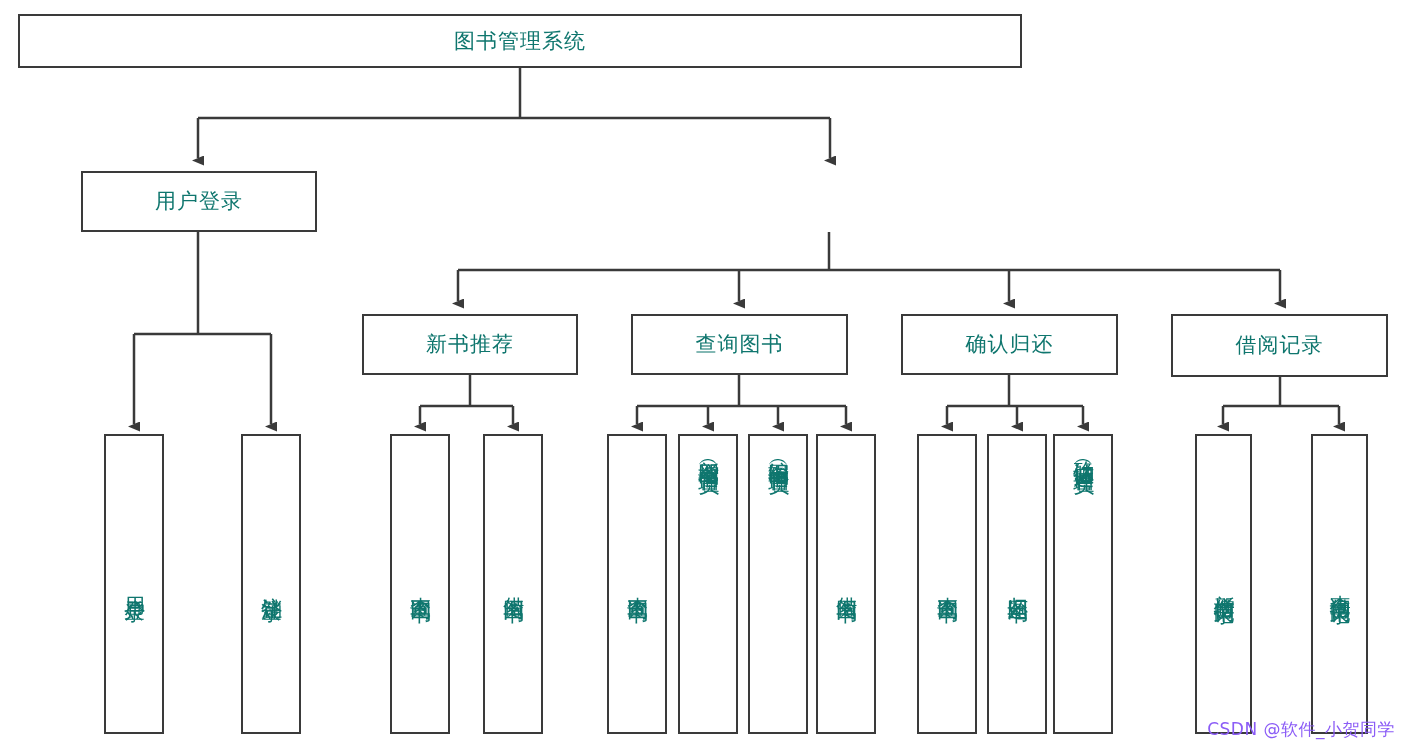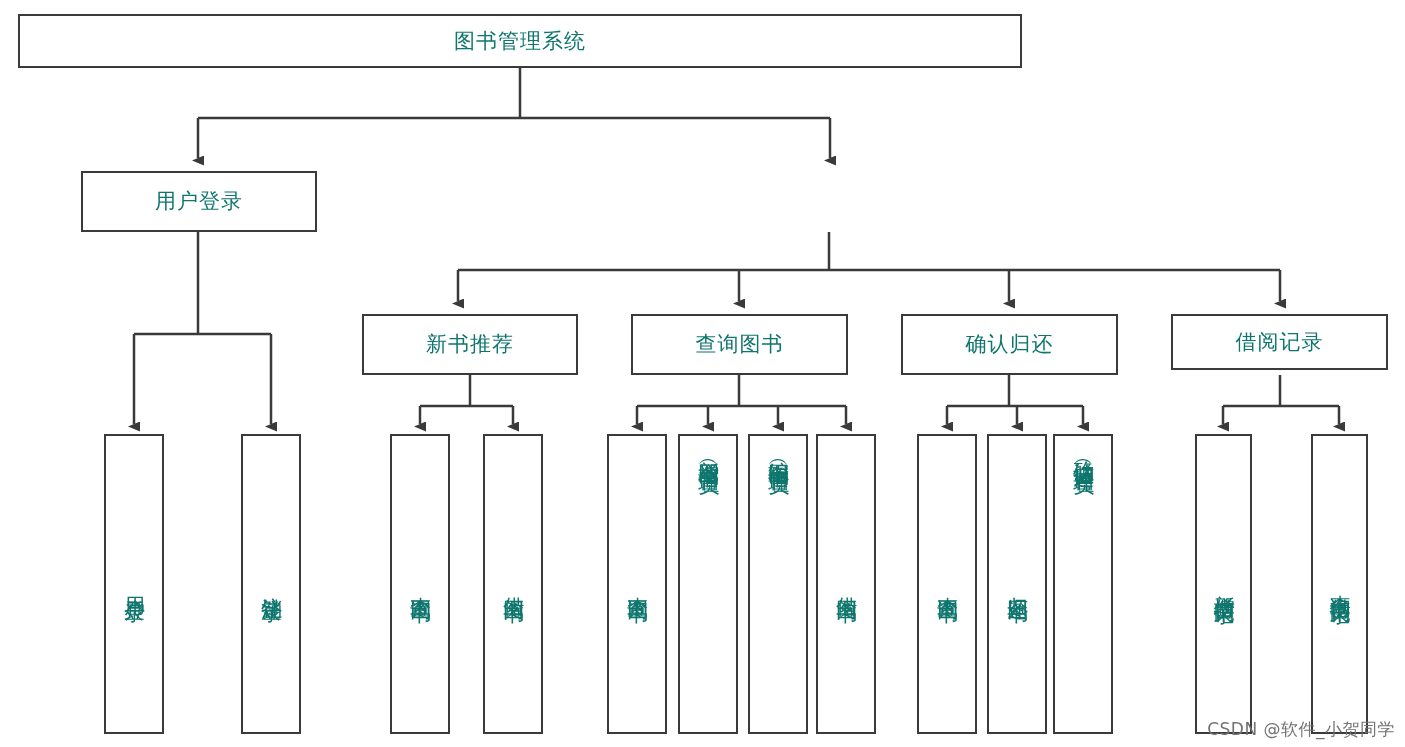--- a/index.html
+++ b/index.html
@@ -57,21 +57,21 @@
   .node.vertical.centered{
     align-items:center;
     padding-top:0;
   }
   .node.vertical.centered .lbl{ margin-top:0; }
   #watermark{
     position:absolute;
     right:10px;
     bottom:6px;
     font-size:17px;
-    color:#737373;
+    color:#8b5cf6;
     letter-spacing:0.5px;
     white-space:nowrap;
     font-family:"DejaVu Sans","Liberation Sans",sans-serif;
   }
 </style>
 </head>
 <body>
 
 <div id="stage">
 
@@ -136,21 +136,21 @@
 
   <div class="node" style="left:362px;top:314px;width:216px;height:61px;">
     <span class="lbl">新书推荐</span>
   </div>
   <div class="node" style="left:631px;top:314px;width:217px;height:61px;">
     <span class="lbl">查询图书</span>
   </div>
   <div class="node" style="left:901px;top:314px;width:217px;height:61px;">
     <span class="lbl">确认归还</span>
   </div>
-  <div class="node" style="left:1171px;top:314px;width:217px;height:56px;">
+  <div class="node" style="left:1171px;top:314px;width:217px;height:63px;">
     <span class="lbl">借阅记录</span>
   </div>
 
   <div class="node vertical centered" style="left:104px;top:434px;width:60px;height:300px;">
     <span class="lbl">用户登录</span>
   </div>
   <div class="node vertical centered" style="left:241px;top:434px;width:60px;height:300px;">
     <span class="lbl">注销登录</span>
   </div>
 

